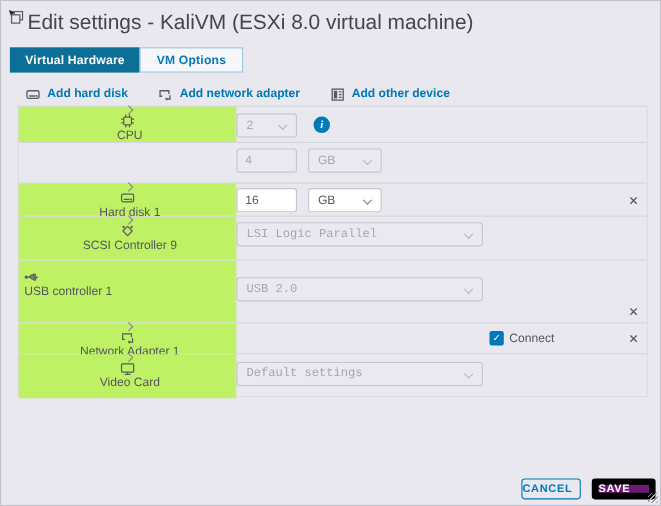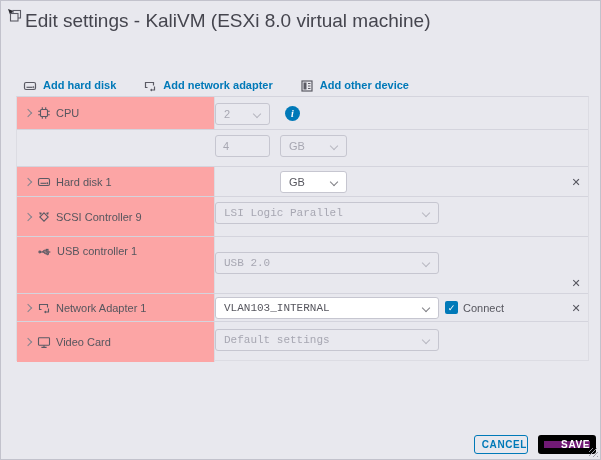--- a/index.html
+++ b/index.html
@@ -19,22 +19,22 @@
   .tab.active{background:#0D6E97;color:#FFFFFF;}
   .tab.inactive{background:#F7F7FB;color:#0079B8;border:1px solid #9FC6DC;}
   
   .toolbar{position:absolute;left:22px;top:78px;display:flex;gap:27px;align-items:center;}
   .tbitem{display:flex;align-items:flex-start;gap:6px;color:#0079B8;font-weight:bold;cursor:pointer;}
   
   .table{position:absolute;left:15px;top:95px;width:573px;height:265px;box-sizing:border-box;
          border:1px solid #DCDCE3;border-top:1px solid #D4D4DD;}
   .row{position:relative;box-sizing:border-box;border-bottom:1px solid #D4D4DD;}
   .row:last-child{border-bottom:none;}
-  .rlabel{position:absolute;left:0;top:0;bottom:0;width:198px;background:#fca5a5;
-          border-right:1px solid #DBDBE2;display:flex;align-items:center;padding-left:5px;box-sizing:border-box;}
+  .rlabel{position:absolute;left:0;top:0;bottom:0;width:198px;background:#bef264;
+          border-right:1px solid #DBDBE2;display:flex;align-items:center;padding-left:5px;box-sizing:border-box;flex-direction:column;}
   .chev{width:5px;height:5px;border-top:1.3px solid #84848E;border-right:1.3px solid #84848E;
         transform:rotate(45deg);margin:0 6px 0 3px;flex:0 0 auto;cursor:pointer;}
   .chev-spacer{width:16px;flex:0 0 auto;}
   .ric{flex:0 0 auto;margin-right:5px;}
   .rtext{white-space:nowrap;color:#56565E;}
   
   .sel{position:absolute;height:22px;box-sizing:border-box;border:1px solid #C6C6D0;border-radius:3px;
        display:flex;align-items:center;padding:0 20px 0 8px;font-size:11px;white-space:nowrap;overflow:hidden;}
   .sel .cv{position:absolute;right:9px;top:7px;width:5px;height:5px;
        border-right:1.4px solid currentColor;border-bottom:1.4px solid currentColor;transform:rotate(45deg);opacity:.75;}
@@ -50,21 +50,21 @@
   .info{position:absolute;width:15px;height:15px;border-radius:50%;background:#0079B8;color:#fff;
         display:flex;align-items:center;justify-content:center;font-size:10px;font-weight:bold;
         font-family:"Liberation Serif",serif;font-style:italic;cursor:pointer;}
   .xbtn{position:absolute;width:14px;height:14px;display:flex;align-items:center;justify-content:center;
         color:#55555E;font-size:11px;cursor:pointer;}
   .cbx{position:absolute;width:13px;height:13px;background:#0079B8;border-radius:2px;color:#fff;
        display:flex;align-items:center;justify-content:center;font-size:9px;cursor:pointer;}
   .cbxlabel{position:absolute;color:#56565E;}
   
   .btn{position:absolute;top:434px;height:19px;box-sizing:border-box;border-radius:3px;
-       display:flex;align-items:center;justify-content:flex-end;font-size:10px;font-weight:bold;
+       display:flex;align-items:center;justify-content:flex-start;font-size:10px;font-weight:bold;
        letter-spacing:.6px;cursor:pointer;}
   .btn.cancel{left:473px;width:54px;border:1px solid #0079B8;color:#0079B8;background:transparent;}
   .btn.save{left:537px;width:58px;background:#701a75;color:#FFFFFF;border:6px solid #000000;}
   .grip{position:absolute;right:2px;bottom:2px;width:9px;height:9px;
         background:repeating-linear-gradient(315deg,#9B9BA4 0 1px,transparent 1px 3.2px);cursor:nwse-resize;}
   svg.ic{display:block;}
 </style>
 </head>
 <body>
 
@@ -72,20 +72,28 @@
 
   <span class="vmicon">
     <svg class="ic" width="15" height="15" viewBox="0 0 15 15">
       <path d="M1 1 L6.5 3 L3 6.5 Z" fill="#2A2A30"></path>
       <rect x="6" y="2.5" width="7.5" height="7.5" fill="none" stroke="#5A5A64" stroke-width="1.1"></rect>
       <rect x="3.5" y="5.5" width="7.5" height="7.5" fill="#E8E8EE" stroke="#5A5A64" stroke-width="1.1"></rect>
     </svg>
   </span>
   <div class="title">Edit settings - KaliVM (ESXi 8.0 virtual machine)</div>
 
+  <div class="tabs">
+    <div class="tab active">
+      <span>Virtual Hardware</span>
+    </div>
+    <div class="tab inactive">
+      <span>VM Options</span>
+    </div>
+  </div>
 
   <div class="toolbar">
     <div class="tbitem">
       <svg class="ic" width="14" height="14" viewBox="0 0 14 14" fill="none" stroke="#5A5A64" stroke-width="1.2">
         <rect x="1.5" y="3.5" width="11" height="7" rx="1.5"></rect>
           <path d="M3.5 8.3h5.5"></path>
           <circle cx="10.3" cy="8.3" r="0.4"></circle>
       </svg>
       <span>Add hard disk</span>
     </div>
@@ -138,20 +146,21 @@
     <div class="row" style="height:30px">
       <div class="rlabel">
         <span class="chev"></span>
         <svg class="ic ric" width="14" height="14" viewBox="0 0 14 14" fill="none" stroke="#5A5A64" stroke-width="1.1">
           <rect x="1.5" y="3.5" width="11" height="7" rx="1.5"></rect>
             <path d="M3.5 8.3h5.5"></path>
             <circle cx="10.3" cy="8.3" r="0.4"></circle>
         </svg>
         <span class="rtext">Hard disk 1</span>
       </div>
+      <input class="inp en" style="left: 198px; top: 4px;" value="16">
       <div class="sel en unit" style="left:263px;top:4px">
         <span>GB</span>
           <span class="cv"></span>
       </div>
       <div class="xbtn" style="left:552px;top:8px">
         <span>✕</span>
       </div>
     </div>
 
     <div class="row" style="height:40px">
@@ -195,24 +204,20 @@
     <div class="row" style="height:28px">
       <div class="rlabel">
         <span class="chev"></span>
         <svg class="ic ric" width="14" height="14" viewBox="0 0 14 14" fill="none" stroke="#5A5A64" stroke-width="1.1">
           <path d="M4.5 8.5 h-2 v-5 h8 v3"></path>
             <path d="M11.5 7.5 v3.5 h-4"></path>
             <path d="M9 9.5 l-1.8 1.5 1.8 1.5" fill="#5A5A64" stroke="none"></path>
         </svg>
         <span class="rtext">Network Adapter 1</span>
       </div>
-      <div class="sel en wide" style="left:198px;top:3px">
-        <span>VLAN103_INTERNAL</span>
-          <span class="cv"></span>
-      </div>
       <div class="cbx" style="left:428px;top:7px">
         <span>✓</span>
       </div>
       <span class="cbxlabel" style="left:446px;top:8px">Connect</span>
       <div class="xbtn" style="left:552px;top:7px">
         <span>✕</span>
       </div>
     </div>
 
     <div class="row" style="height:40px">

